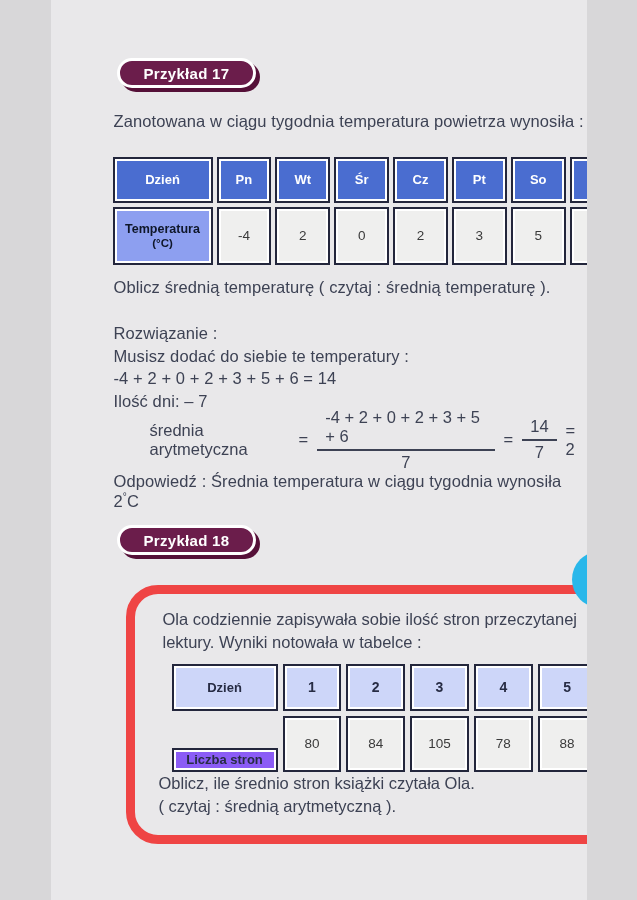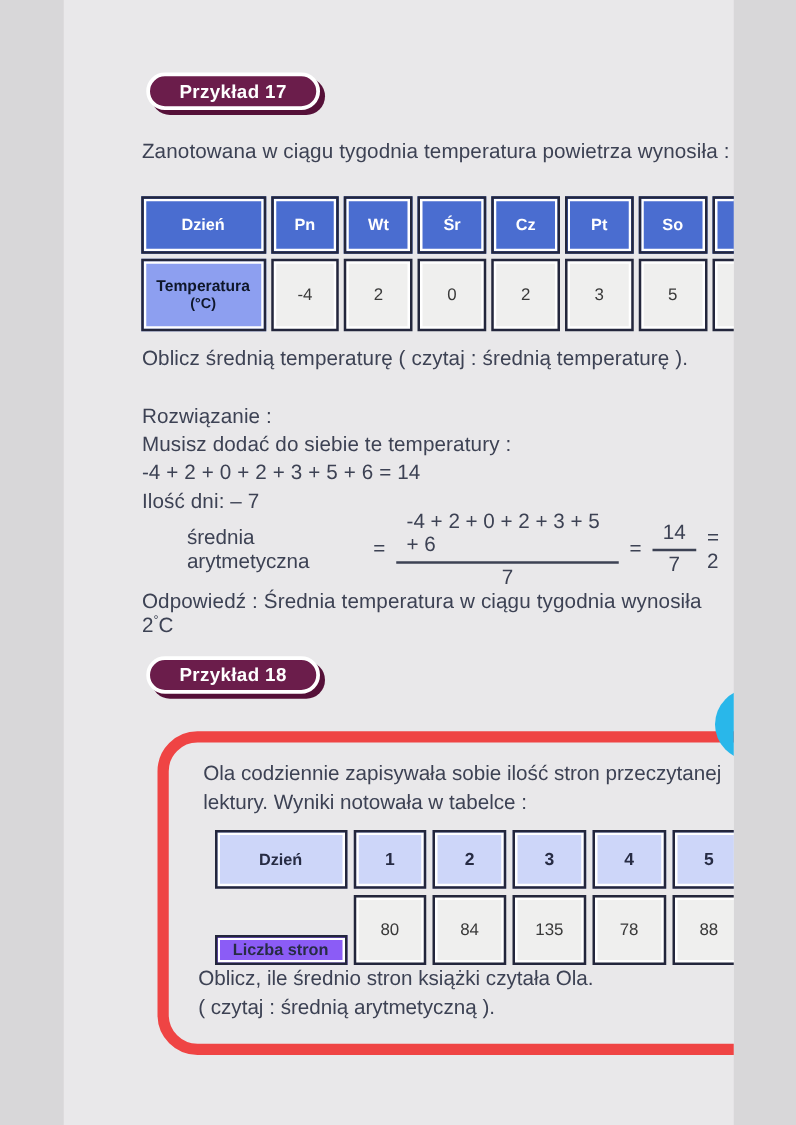--- a/index.html
+++ b/index.html
@@ -198,21 +198,21 @@
       <div class="cell hdr-light">Dzień</div>
       <div class="cell hdr-light num">1</div>
       <div class="cell hdr-light num">2</div>
       <div class="cell hdr-light num">3</div>
       <div class="cell hdr-light num">4</div>
       <div class="cell hdr-light num">5</div>
 
       <div class="cell lbl">Liczba stron</div>
       <div class="cell val">80</div>
       <div class="cell val">84</div>
-      <div class="cell val">135</div>
+      <div class="cell val">105</div>
       <div class="cell val">78</div>
       <div class="cell val">88</div>
     </div>
 
     <div class="box-task">
       <div>Oblicz, ile średnio stron książki czytała Ola.</div>
       <div>( czytaj : średnią arytmetyczną ).</div>
     </div>
   </div>
 

